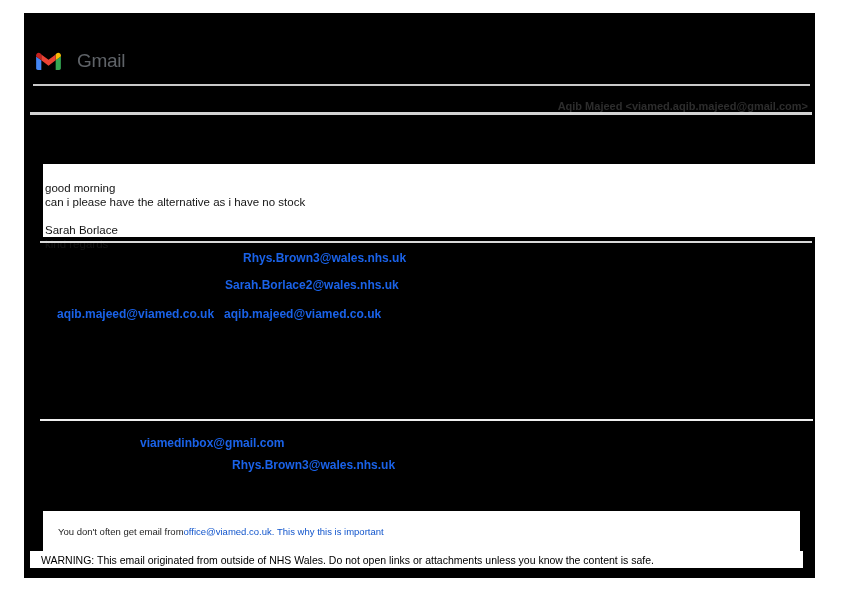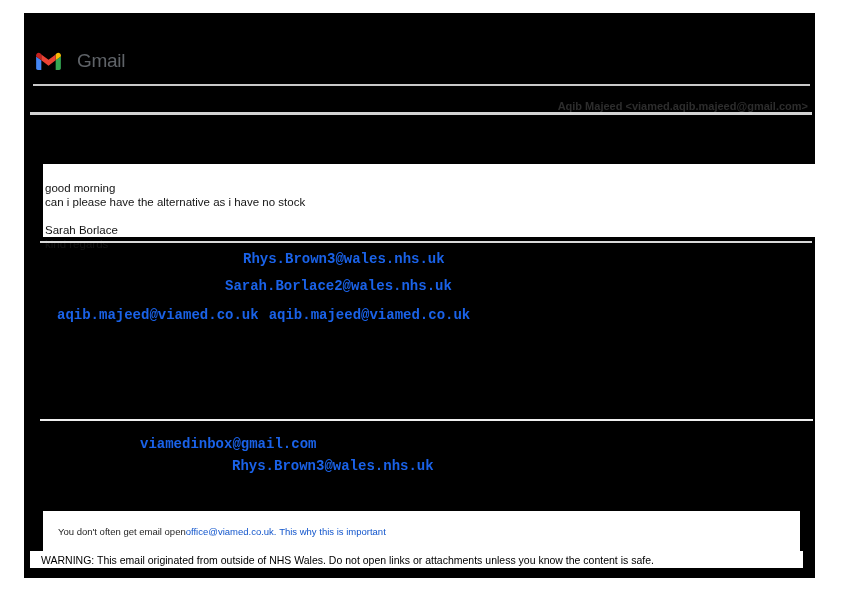--- a/index.html
+++ b/index.html
@@ -27,21 +27,21 @@
 
   
   .msg-box{
     left:19px;top:151px;width:823px;height:73px;background:#ffffff;
     color:#141414;font-size:11.5px;line-height:14px;padding:17px 0 0 2px;
     box-sizing:border-box;
   }
   .msg-line{white-space:pre;min-height:14px;}
 
   
-  .lnk{color:#1a62e8;font-size:14px;font-weight:600;text-decoration:none;white-space:nowrap;font-family:Liberation Mono, monospace;}
+  .lnk{color:#1a62e8;font-size:12px;font-weight:600;text-decoration:none;white-space:nowrap;}
   .lnk-rhys1{left:219px;top:238px;}
   .lnk-sarah{left:201px;top:265px;}
   .lnk-aqib-row{left:33px;top:278px;display:flex;gap:10px;margin-top:16px;}
   .lnk-viamedinbox{left:116px;top:423px;}
   .lnk-rhys2{left:208px;top:445px;}
 
   
   .notice-box{
     left:19px;top:498px;width:757px;height:40px;background:#ffffff;
     display:flex;align-items:center;box-sizing:border-box;padding-left:15px;
@@ -93,21 +93,21 @@
     <a href="#" class="lnk">aqib.majeed@viamed.co.uk</a>
     <a href="#" class="lnk">aqib.majeed@viamed.co.uk</a>
   </div>
 
   <div class="abs hr4"></div>
 
   <a href="#" class="abs lnk lnk-viamedinbox">viamedinbox@gmail.com</a>
   <a href="#" class="abs lnk lnk-rhys2">Rhys.Brown3@wales.nhs.uk</a>
 
   <div class="abs notice-box">
-    <span>You don't often get email open </span>
+    <span>You don't often get email from </span>
     <a href="#">office@viamed.co.uk.</a>
     <span>&nbsp;</span>
     <a href="#">This why this is important</a>
   </div>
 
   <div class="abs warn-strip">
     <span>WARNING: This email originated from outside of NHS Wales. Do not open links or attachments unless you know the content is safe.</span>
   </div>
 
 </div>

